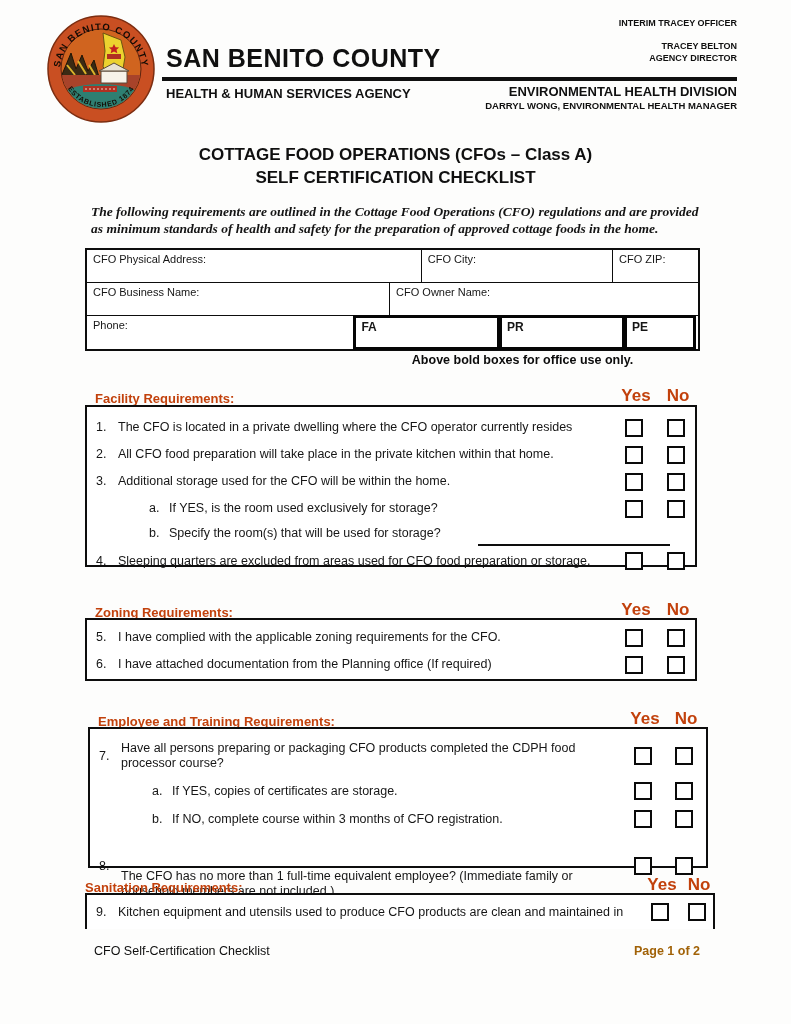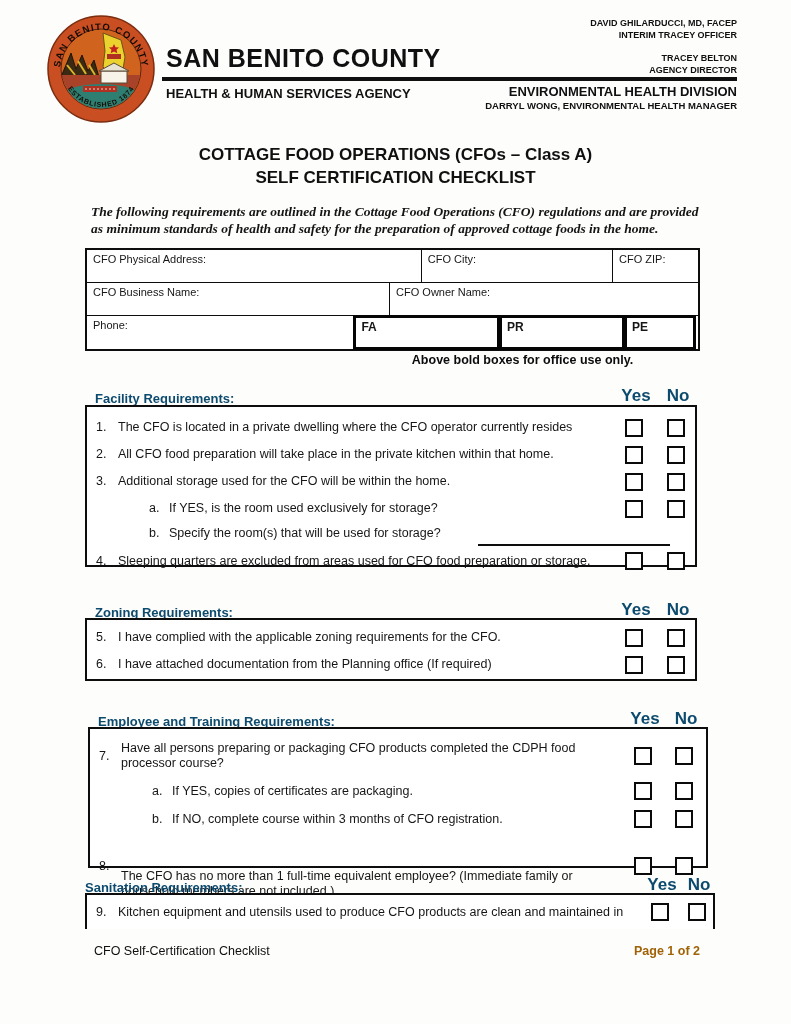--- a/index.html
+++ b/index.html
@@ -24,21 +24,21 @@
   .intro{font-family:"Liberation Serif", serif; font-style:italic; font-weight:bold; font-size:13.5px; line-height:17px; color:#141414;}
   
   .info-table{border:2px solid #0d0d0d; box-sizing:border-box; background:#fff;}
   .itr{display:flex; box-sizing:border-box;}
   .itc{box-sizing:border-box; font-size:11px; padding:3px 0 0 6px; border-right:1.5px solid #0d0d0d; overflow:hidden;}
   .itc:last-child{border-right:none;}
   .itr1,.itr2{border-bottom:1.5px solid #0d0d0d;}
   .bold-box{box-sizing:border-box; border:3px solid #050505; font-size:12px; font-weight:bold; padding:2px 0 0 5px; margin:-1px -1px -1px 0;}
   .office-note{font-size:12.5px; font-weight:bold; text-align:center; color:#0b0b0b;}
   
-  .sec-head{display:flex; align-items:flex-end; font-size:13px; color:#0c4a6e;}
+  .sec-head{display:flex; align-items:flex-end; font-size:13px; color:#c2410c;}
   .sec-head .hd{font-weight:bold; margin-left:10px; flex:1;}
   .col-lab{font-weight:bold; text-align:center; font-size:17px;}
   .sec-box{border:2px solid #0d0d0d; box-sizing:border-box; background:#fff;}
   .sec-box.open-bottom{border-bottom:none;}
   .item{display:flex; align-items:center; font-size:12.5px; line-height:15px;}
   .num{flex:0 0 22px; padding-left:9px; box-sizing:content-box;}
   .subnum{flex:0 0 20px; margin-left:62px;}
   .txt{flex:1; padding-right:2px;}
   .cbc{display:flex; justify-content:center; align-items:center; flex:0 0 auto;}
   .cb{width:14px; height:14px; border:2px solid #0a0a0a; background:#fff; display:inline-block;}
@@ -82,21 +82,20 @@
       </text>
     </svg>
   </div>
 
   <div class="abs county-name" style="left:166px; top:44px;">SAN BENITO COUNTY</div>
   <div class="abs rule" style="left:162px; top:77px; width:575px;"></div>
   <div class="abs agency-name" style="left:166px; top:86px;">HEALTH &amp; HUMAN SERVICES AGENCY</div>
 
   <div class="abs officials" style="left:430px; top:17px; width:307px;">
     <div class="grp">
-      <div>DAVID GHILARDUCCI, MD, FACEP</div>
       <div>INTERIM TRACEY OFFICER</div>
     </div>
     <div class="grp">
       <div>TRACEY BELTON</div>
       <div>AGENCY DIRECTOR</div>
     </div>
   </div>
 
   <div class="abs division" style="left:380px; top:84px; width:357px;">
     <div class="div-name">ENVIRONMENTAL HEALTH DIVISION</div>
@@ -249,21 +248,21 @@
       <div class="txt" style="padding-right:30px;">Have all persons preparing or packaging CFO products completed the CDPH food processor course?</div>
       <div class="cbc" style="width:38px;">
           <span class="cb"></span>
         </div>
       <div class="cbc" style="width:44px;">
           <span class="cb"></span>
         </div>
     </div>
     <div class="item" style="height:28px;">
       <div class="subnum">a.</div>
-      <div class="txt">If YES, copies of certificates are packaging.</div>
+      <div class="txt">If YES, copies of certificates are storage.</div>
       <div class="cbc" style="width:38px;">
           <span class="cb"></span>
         </div>
       <div class="cbc" style="width:44px;">
           <span class="cb"></span>
         </div>
     </div>
     <div class="item" style="height:28px;">
       <div class="subnum">b.</div>
       <div class="txt">If NO, complete course within 3 months of CFO registration.</div>

